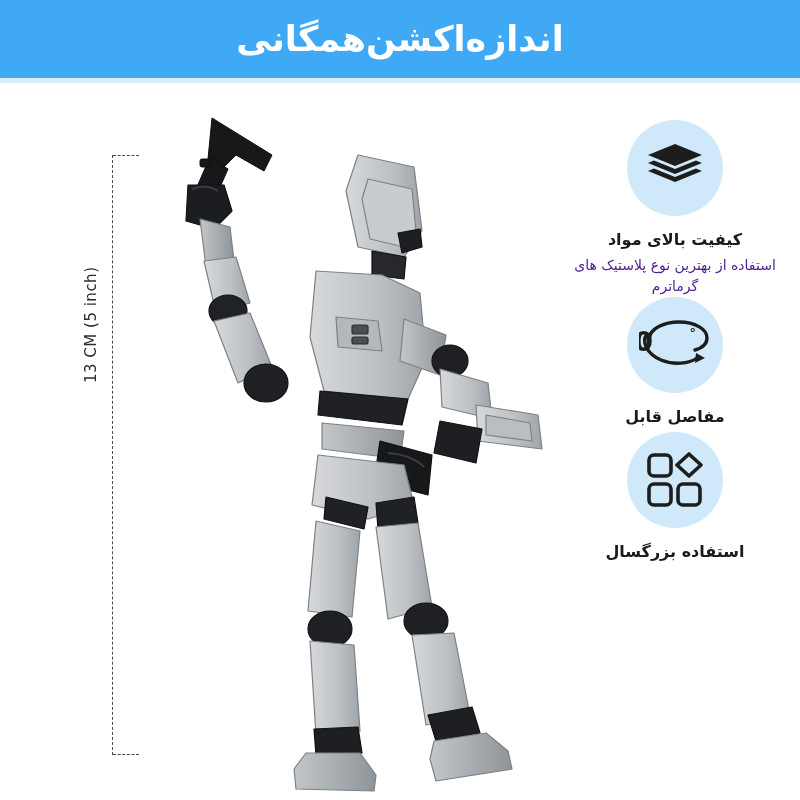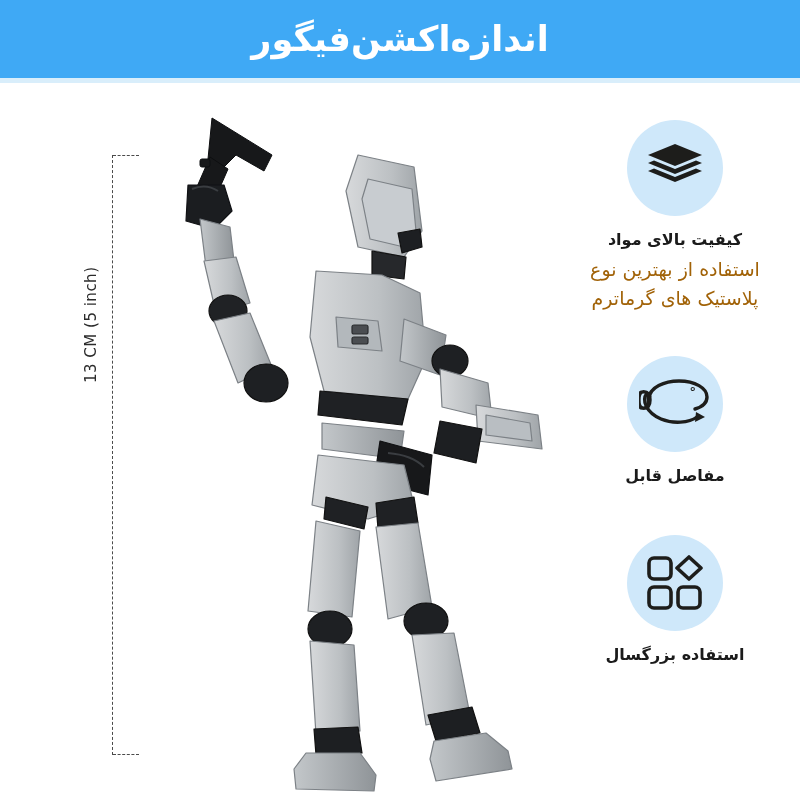--- a/index.html
+++ b/index.html
@@ -106,21 +106,20 @@
   .features {
     position: absolute;
     top: 120px;
     right: 0;
     width: 250px;
     height: 660px;
     display: flex;
     flex-direction: column;
     justify-content: flex-start;
     align-items: center;
-    gap: 44px;
   }
   .feature {
     width: 250px;
     display: flex;
     flex-direction: column;
     align-items: center;
     text-align: center;
   }
   .feature-icon {
     width: 96px;
@@ -133,22 +132,22 @@
     margin-bottom: 14px;
   }
   .feature-title {
     font-size: 16px;
     font-weight: bold;
     color: #1b1b1b;
     margin-bottom: 6px;
     direction: rtl;
   }
   .feature-desc {
-    font-size: 19px;
-    color: #a16207;
+    font-size: 14px;
+    color: #4c1d95;
     line-height: 1.5;
     direction: rtl;
     padding: 0 8px;
   }
   .f360-text {
     font-size: 27px;
     font-weight: bold;
     fill: #1d1d1b;
     font-family: "DejaVu Sans", "Liberation Sans", sans-serif;
   }
@@ -157,21 +156,21 @@
     font-weight: bold;
     fill: #1d1d1b;
   }
 </style>
 </head>
 <body>
 
 <div class="page">
 
   <div class="header">
-    <div class="header-title">اندازه‌اکشن‌فیگور</div>
+    <div class="header-title">اندازه‌اکشن‌همگانی</div>
   </div>
   <div class="header-underline"></div>
 
   <div class="product-area">
 
     <div class="dim-bracket">
       <div class="dim-tick-top"></div>
       <div class="dim-tick-bottom"></div>
     </div>
     <div class="dim-label">13 CM (5 inch)</div>

